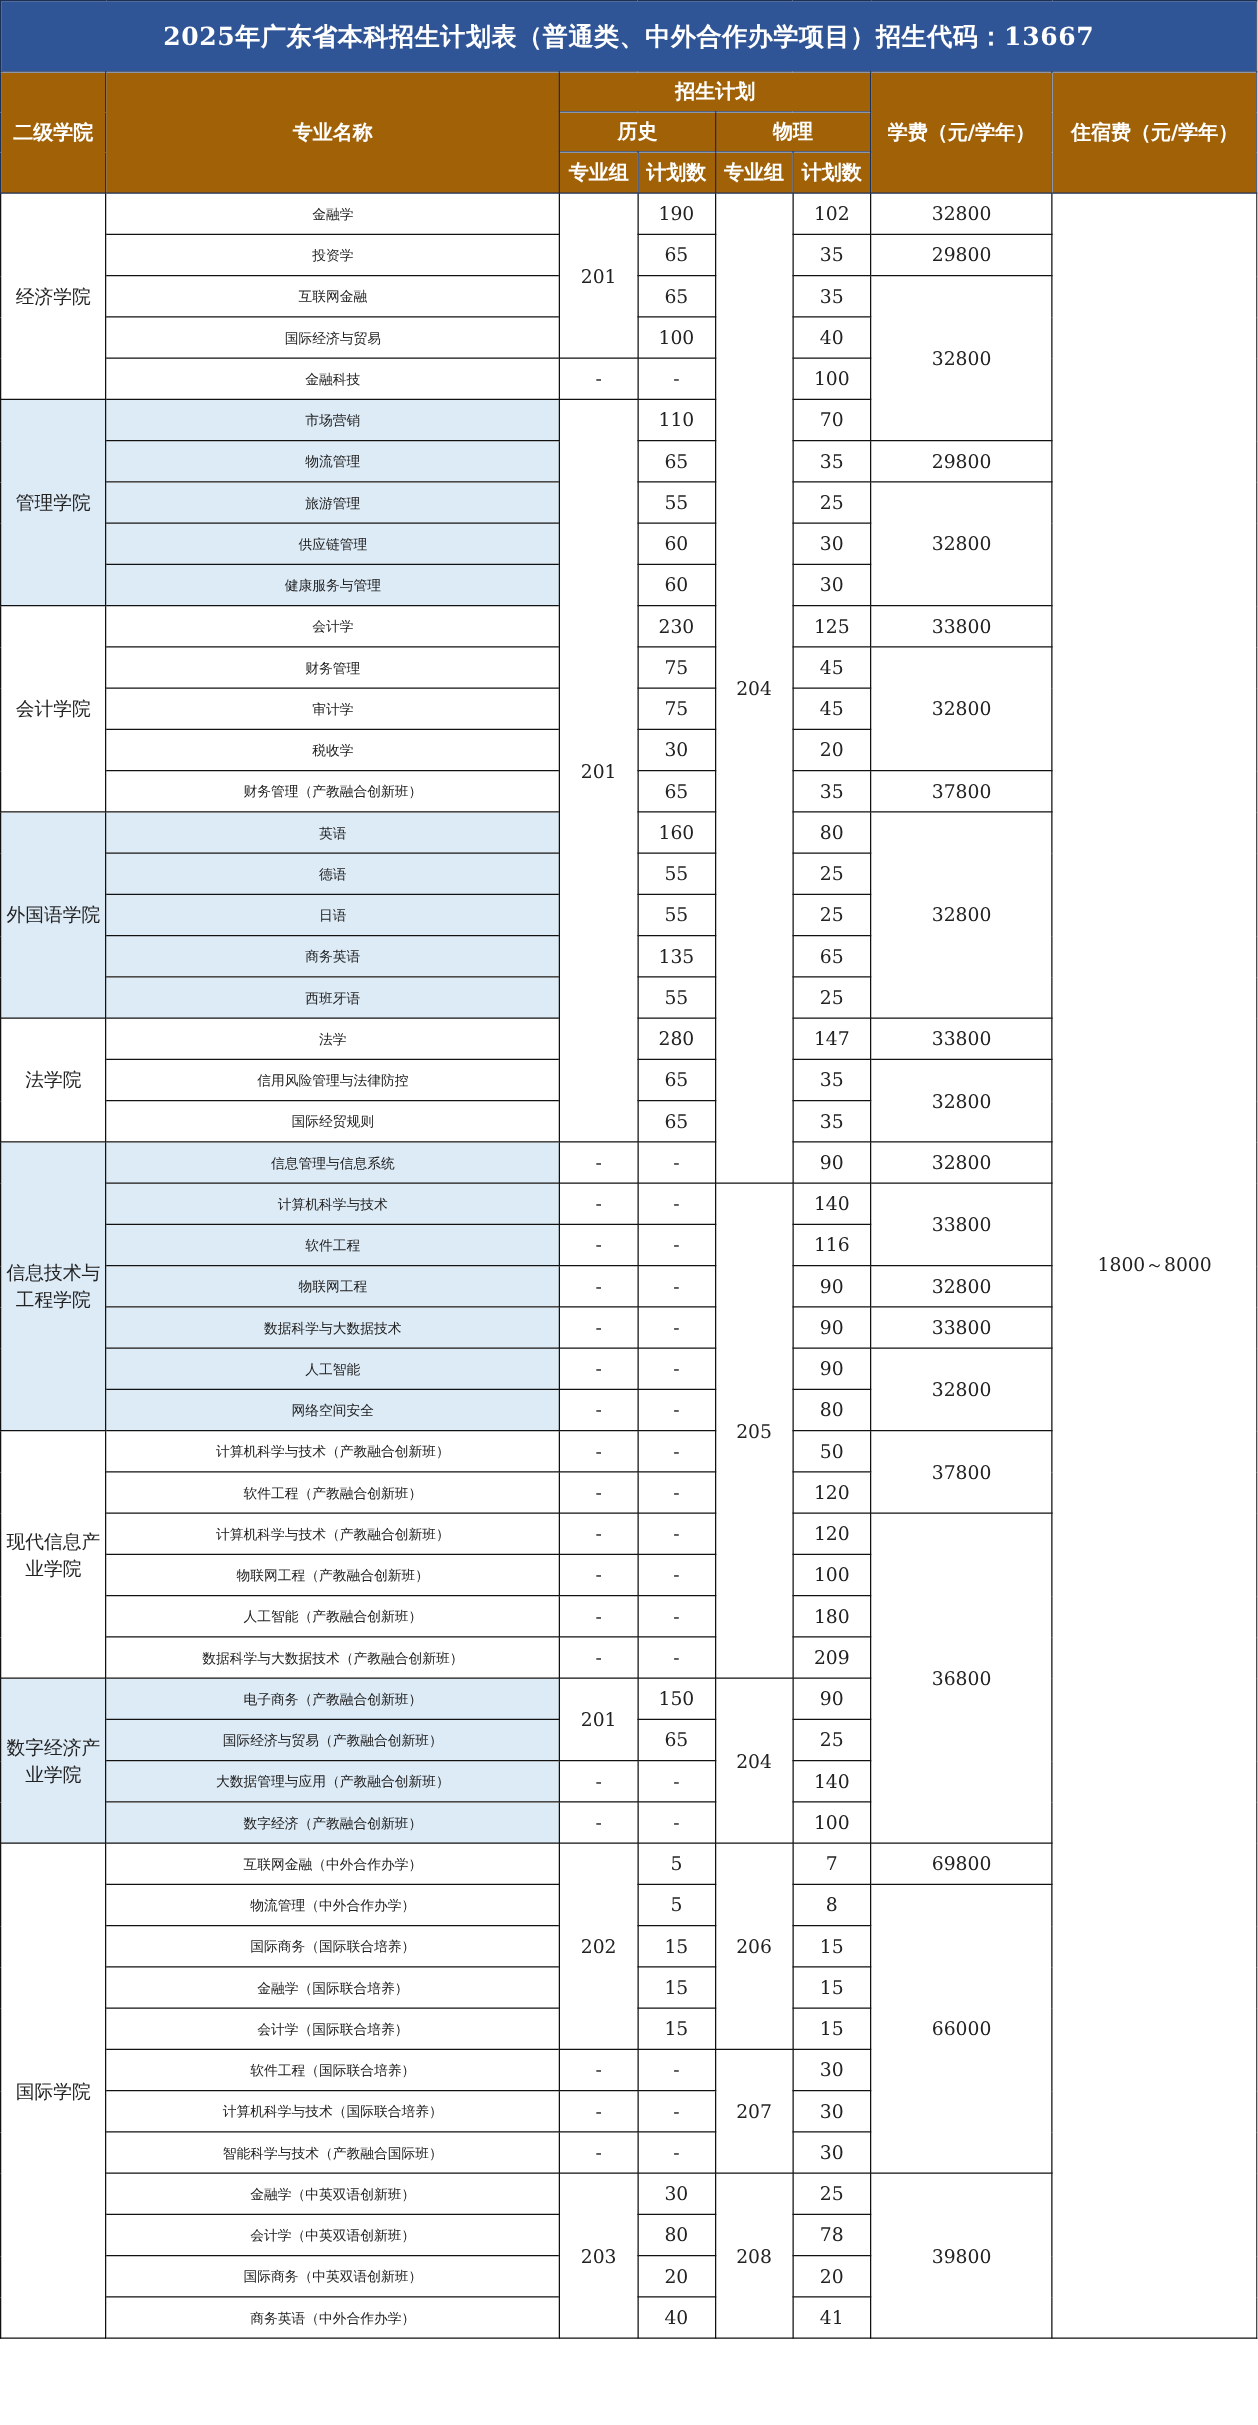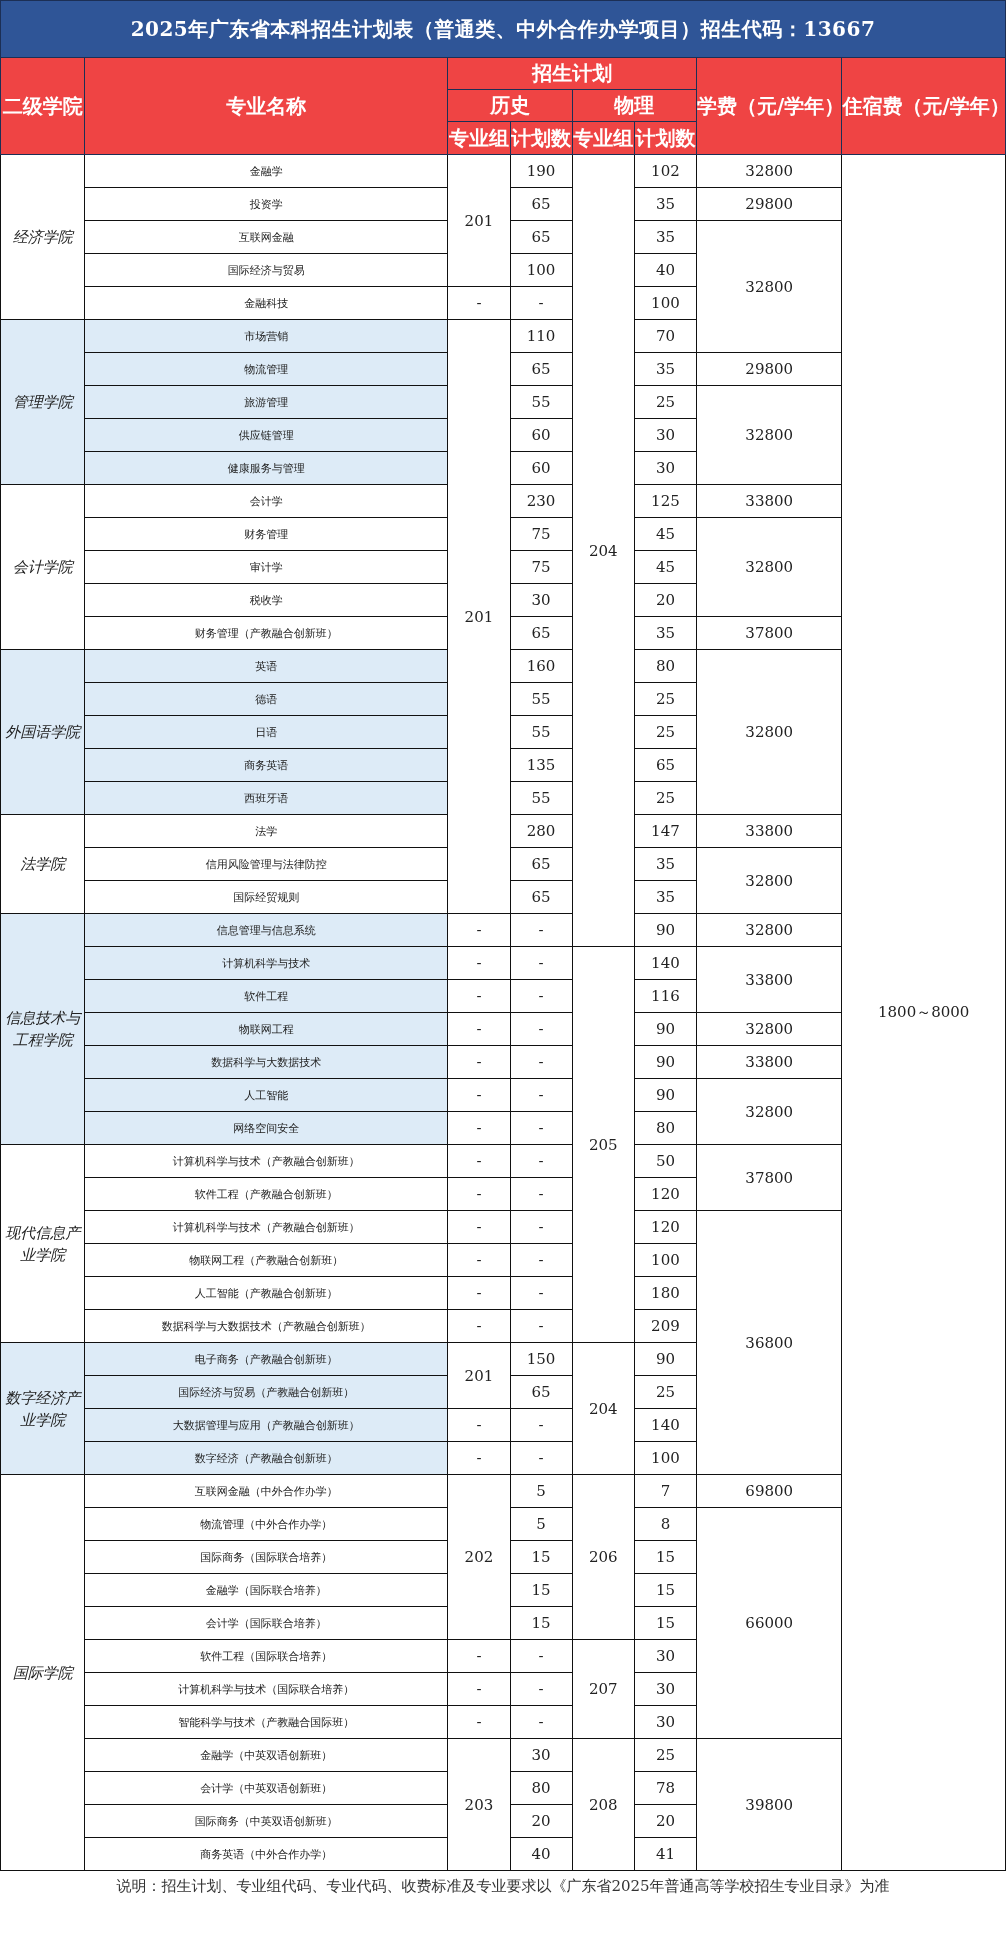--- a/index.html
+++ b/index.html
@@ -1,26 +1,26 @@
 <!DOCTYPE html>
 <html><head>
 <meta charset="utf-8">
 <style>
   html, body { margin: 0; padding: 0; background: #ffffff; }
   body { width: 1006px; height: 1940px; position: relative; font-family: "DejaVu Serif", "Liberation Serif", serif; color: #222; }
   #sheet { position: absolute; left: 0; top: 0; width: 1006px; border-radius: 18px; }
   table { border-collapse: collapse; table-layout: fixed; width: 1006px; }
   td, th { border: 1px solid #111; padding: 0; text-align: center; vertical-align: middle; font-weight: normal; overflow: hidden; white-space: nowrap; }
   .title-cell { background: #2F5597; color: #fff; height: 56px; font-size: 20px; font-weight: bold; letter-spacing: 0.5px; border: 1px solid #1c2f55; }
-  thead th { background: #ef4444; color: #fff; font-size: 20px; font-weight: bold; border: 1.5px solid #1c2f55; }
+  thead th { background: #a16207; color: #fff; font-size: 16px; font-weight: bold; border: 1.5px solid #1c2f55; }
   .h1 { height: 32px; }
   .h2 { height: 32px; }
   .h3 { height: 33px; font-size: 15px; }
   tbody td { height: 32px; font-size: 15px; }
-  .college { font-size: 15px; white-space: normal; line-height: 22px; padding: 0 2px; font-style: italic; }
+  .college { font-size: 15px; white-space: normal; line-height: 22px; padding: 0 2px; }
   .shaded { background: #DDEBF7; }
   .major { font-size: 11px; }
   .note { position: absolute; left: 0; top: 1877px; width: 1006px; text-align: center; font-size: 15px; color: #333; }
   .col-college { width: 84px; }
   .col-major { width: 362px; }
   .col-n { width: 62px; }
   .col-fee { width: 145px; }
   .col-dorm { width: 163px; }
 </style>
 </head>
@@ -377,14 +377,13 @@
           <td>20</td>
           <td>20</td>
         </tr>
         <tr>
           <td class="major">商务英语（中外合作办学）</td>
           <td>40</td>
           <td>41</td>
         </tr>
       </tbody>
   </table>
-  <div class="note">说明：招生计划、专业组代码、专业代码、收费标准及专业要求以《广东省2025年普通高等学校招生专业目录》为准</div>
 </div>
 
 </body></html>

